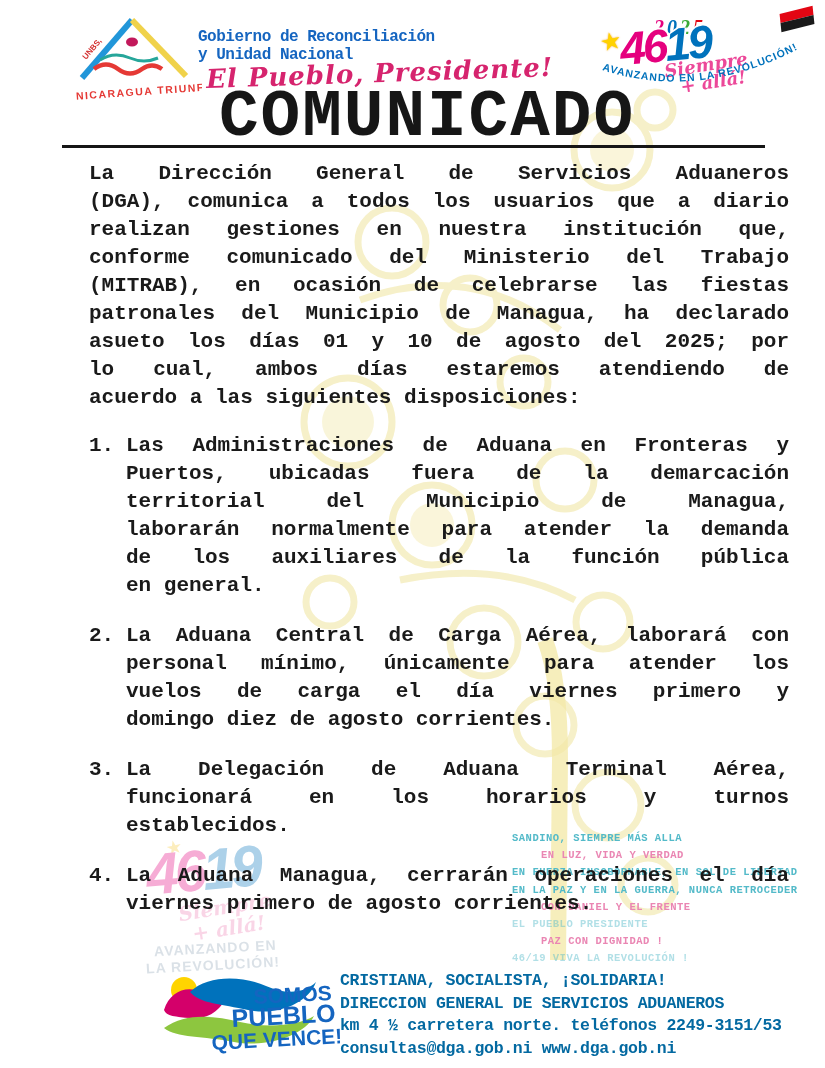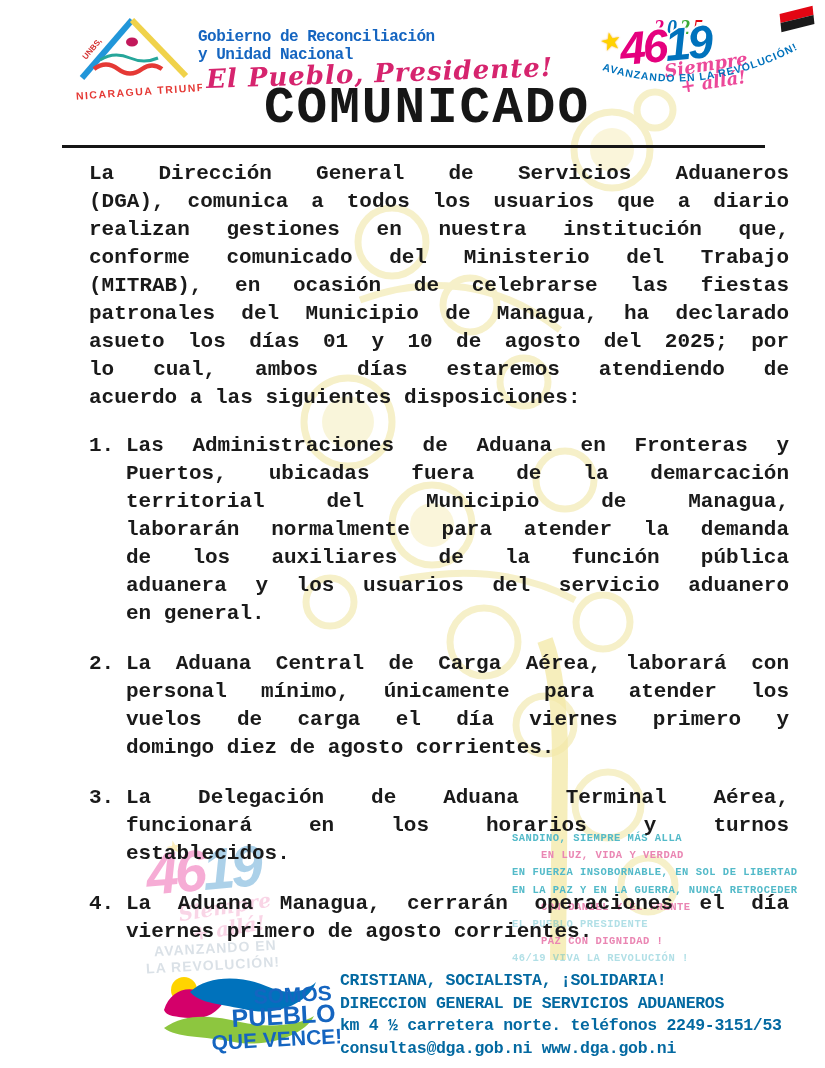--- a/index.html
+++ b/index.html
@@ -46,21 +46,21 @@
         text-shadow:-2px 0 0 #fff,2px 0 0 #fff,0 2px 0 #fff,0 -2px 0 #fff;}
   .bd-46{color:#e5007e;} .bd-19{color:#0072bc;}
   .anniv-script{position:absolute;font-family:"DejaVu Serif",serif;font-style:italic;font-weight:bold;
         color:#ec4899;transform:rotate(-9deg);}
   #anniv-s1{left:68px;top:50px;font-size:18px;}
   #anniv-s2{left:84px;top:67px;font-size:18px;}
   #anniv-arc{position:absolute;left:0;top:0;}
 
   
   #doc-title{left:65px;top:80px;width:700px;text-align:center;padding-left:24px;box-sizing:border-box;
-        font-size:51px;font-weight:bold;letter-spacing:2px;color:#161616;z-index:3;}
+        font-size:66px;font-weight:bold;letter-spacing:2px;color:#161616;z-index:3;}
   #title-rule{left:62px;top:145px;width:703px;height:3px;background:#161616;z-index:3;}
 
   
   #main-text{left:65px;top:160px;width:700px;z-index:2;color:#1a1a1a;
         font-size:21px;font-weight:bold;line-height:28px;margin-left:24px;}
   .tline{text-align:justify;text-align-last:justify;white-space:normal;}
   .tlast{text-align-last:left;}
   .lead{margin-bottom:20px;}
   .item{position:relative;padding-left:37px;margin-bottom:22px;}
   .item-num{position:absolute;left:0;top:0;}
@@ -175,21 +175,20 @@
         <div class="tline tlast">acuerdo a las siguientes disposiciones:</div>
       </div>
     <div class="item">
       <span class="item-num">1.</span>
       <div>
           <div class="tline">Las Administraciones de Aduana en Fronteras y</div>
           <div class="tline">Puertos, ubicadas fuera de la demarcación</div>
           <div class="tline">territorial del Municipio de Managua,</div>
           <div class="tline">laborarán normalmente para atender la demanda</div>
           <div class="tline">de los auxiliares de la función pública</div>
-          <div class="tline">aduanera y los usuarios del servicio aduanero</div>
           <div class="tline tlast">en general.</div>
         </div>
     </div>
     <div class="item">
       <span class="item-num">2.</span>
       <div>
           <div class="tline">La Aduana Central de Carga Aérea, laborará con</div>
           <div class="tline">personal mínimo, únicamente para atender los</div>
           <div class="tline">vuelos de carga el día viernes primero y</div>
           <div class="tline tlast">domingo diez de agosto corrientes.</div>

